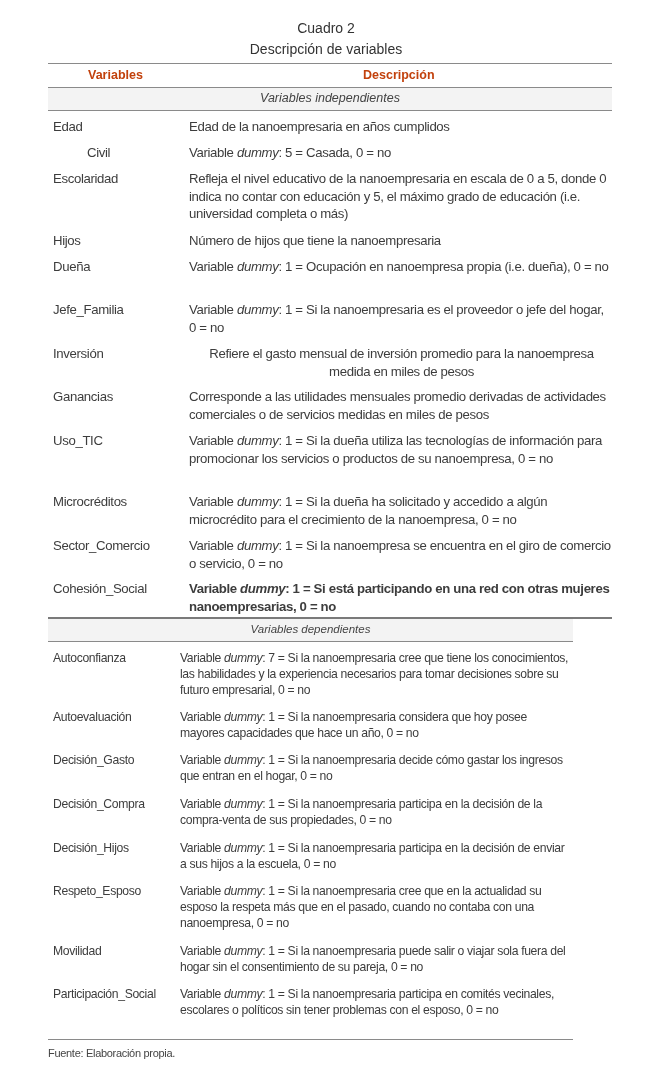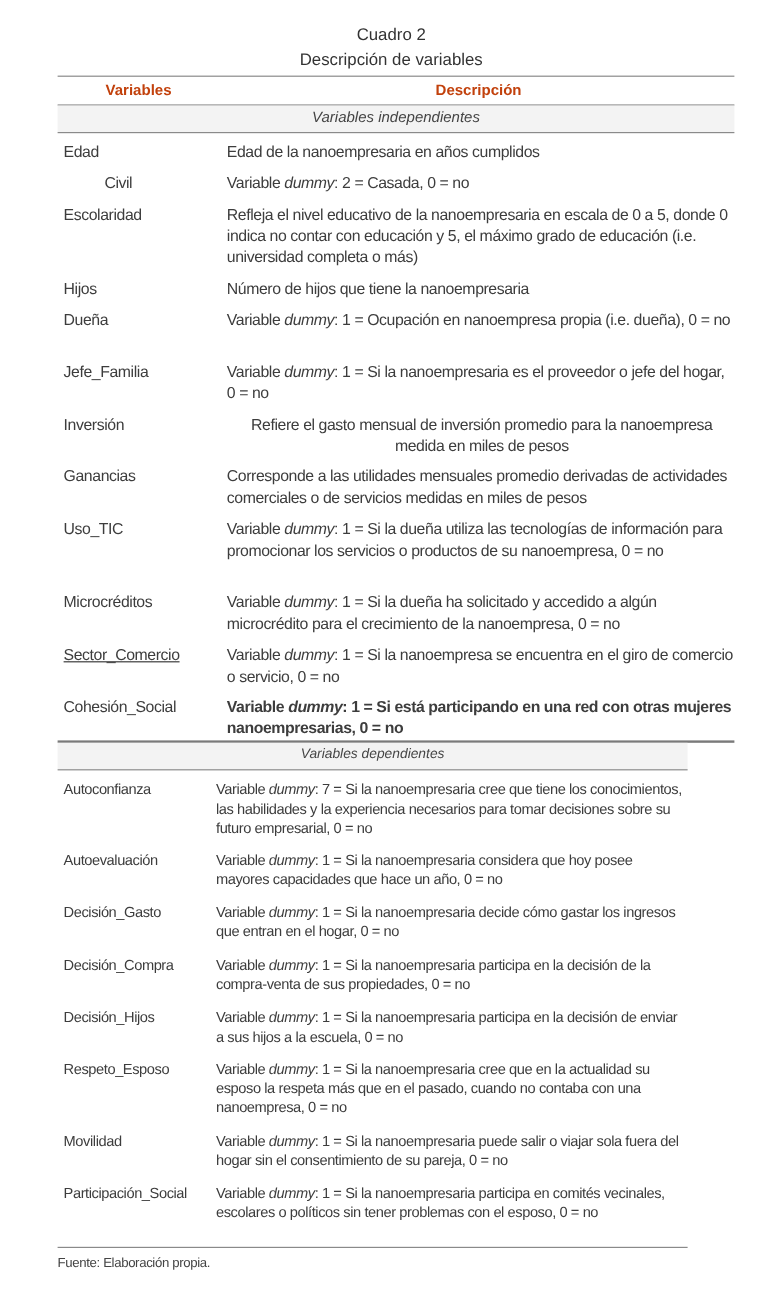--- a/index.html
+++ b/index.html
@@ -33,21 +33,21 @@
 <div class="band-label" style="left:48px; top:91px; width:564px; font-size:12.5px;">Variables independientes</div>
 <div class="hline" style="left:48px; top:110px; width:564px; height:1px;"></div>
 
 <div id="sec0">
     <div class="row" style="left: 0px; top: 118px; width: 652px;">
       <span class="var" style="left: 53px;">Edad</span>
       <div class="desc" style="left: 189px; width: 425px;"><span>Edad de la nanoempresaria en años cumplidos</span><em></em><span></span></div>
     </div>
     <div class="row" style="left: 0px; top: 144px; width: 652px;">
       <span class="var" style="left: 53px; margin-left: 34px;">Civil</span>
-      <div class="desc" style="left: 189px; width: 425px;"><span>Variable </span><em>dummy</em><span>: 2 = Casada, 0 = no</span></div>
+      <div class="desc" style="left: 189px; width: 425px;"><span>Variable </span><em>dummy</em><span>: 5 = Casada, 0 = no</span></div>
     </div>
     <div class="row" style="left: 0px; top: 170px; width: 652px;">
       <span class="var" style="left: 53px;">Escolaridad</span>
       <div class="desc" style="left: 189px; width: 425px;"><span>Refleja el nivel educativo de la nanoempresaria en escala de 0 a 5, donde 0 indica no contar con educación y 5, el máximo grado de educación (i.e. universidad completa o más)</span><em></em><span></span></div>
     </div>
     <div class="row" style="left: 0px; top: 232px; width: 652px;">
       <span class="var" style="left: 53px;">Hijos</span>
       <div class="desc" style="left: 189px; width: 425px;"><span>Número de hijos que tiene la nanoempresaria</span><em></em><span></span></div>
     </div>
     <div class="row" style="left: 0px; top: 258px; width: 652px;">
@@ -68,21 +68,21 @@
     </div>
     <div class="row" style="left: 0px; top: 432px; width: 652px;">
       <span class="var" style="left: 53px;">Uso_TIC</span>
       <div class="desc" style="left: 189px; width: 425px;"><span>Variable </span><em>dummy</em><span>: 1 = Si la dueña utiliza las tecnologías de información para promocionar los servicios o productos de su nanoempresa, 0 = no</span></div>
     </div>
     <div class="row" style="left: 0px; top: 493px; width: 652px;">
       <span class="var" style="left: 53px;">Microcréditos</span>
       <div class="desc" style="left: 189px; width: 425px;"><span>Variable </span><em>dummy</em><span>: 1 = Si la dueña ha solicitado y accedido a algún microcrédito para el crecimiento de la nanoempresa, 0 = no</span></div>
     </div>
     <div class="row" style="left: 0px; top: 537px; width: 652px;">
-      <span class="var" style="left: 53px; text-decoration: underline;">Sector_Comercio</span>
+      <span class="var" style="left: 53px;">Sector_Comercio</span>
       <div class="desc" style="left: 189px; width: 425px;"><span>Variable </span><em>dummy</em><span>: 1 = Si la nanoempresa se encuentra en el giro de comercio o servicio, 0 = no</span></div>
     </div>
     <div class="row" style="left: 0px; top: 580px; width: 652px;">
       <span class="var" style="left: 53px;">Cohesión_Social</span>
       <div class="desc" style="left: 189px; width: 425px; font-weight: bold;"><span>Variable </span><em>dummy</em><span>: 1 = Si está participando en una red con otras mujeres nanoempresarias, 0 = no</span></div>
     </div>
   </div>
 
 <div class="hline" style="left:48px; top:617px; width:564px; height:2px; background:#7a7a7a;"></div>
 

